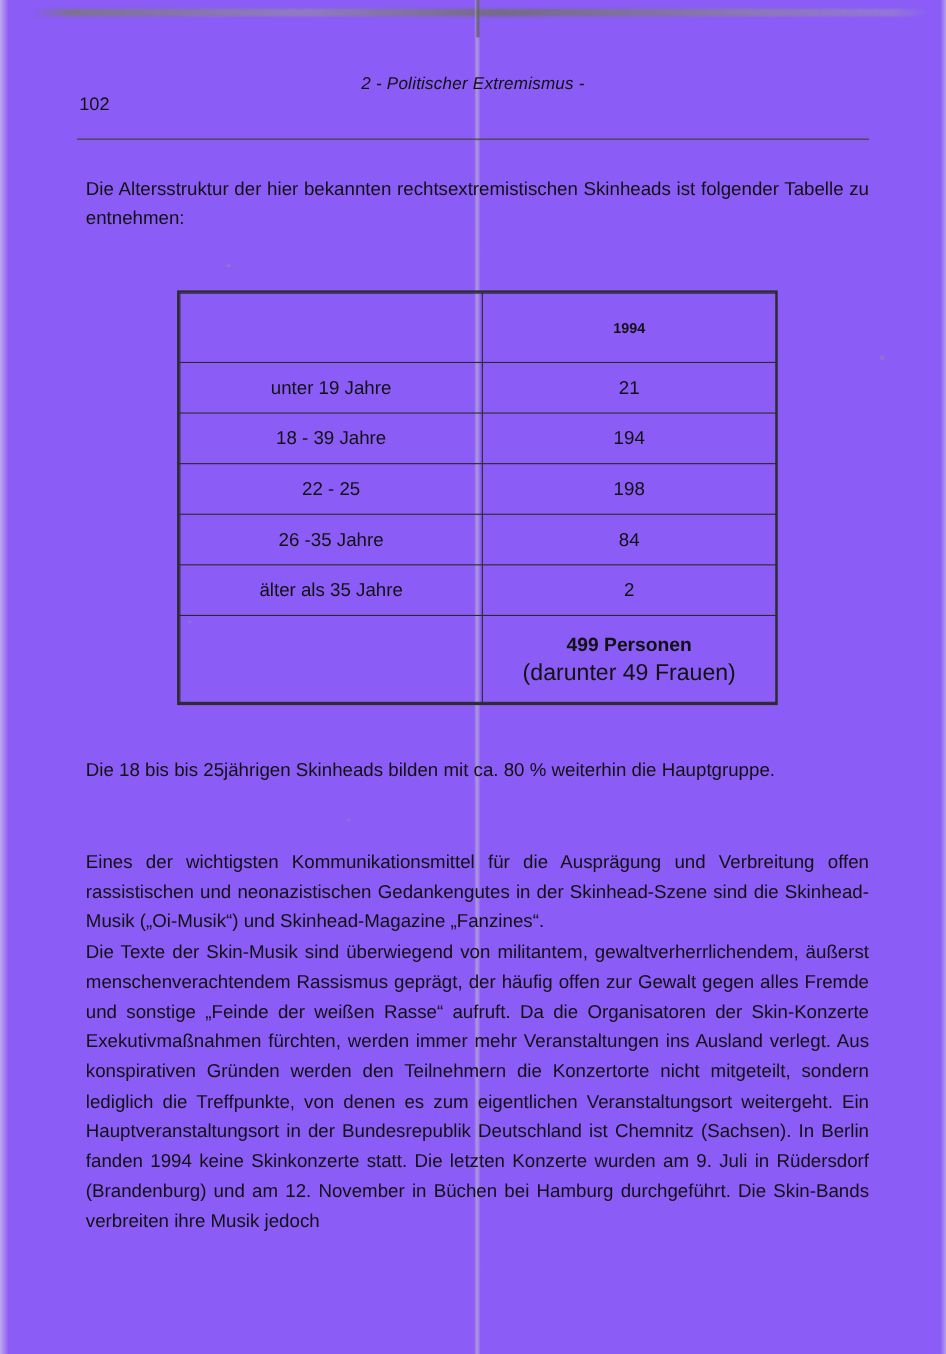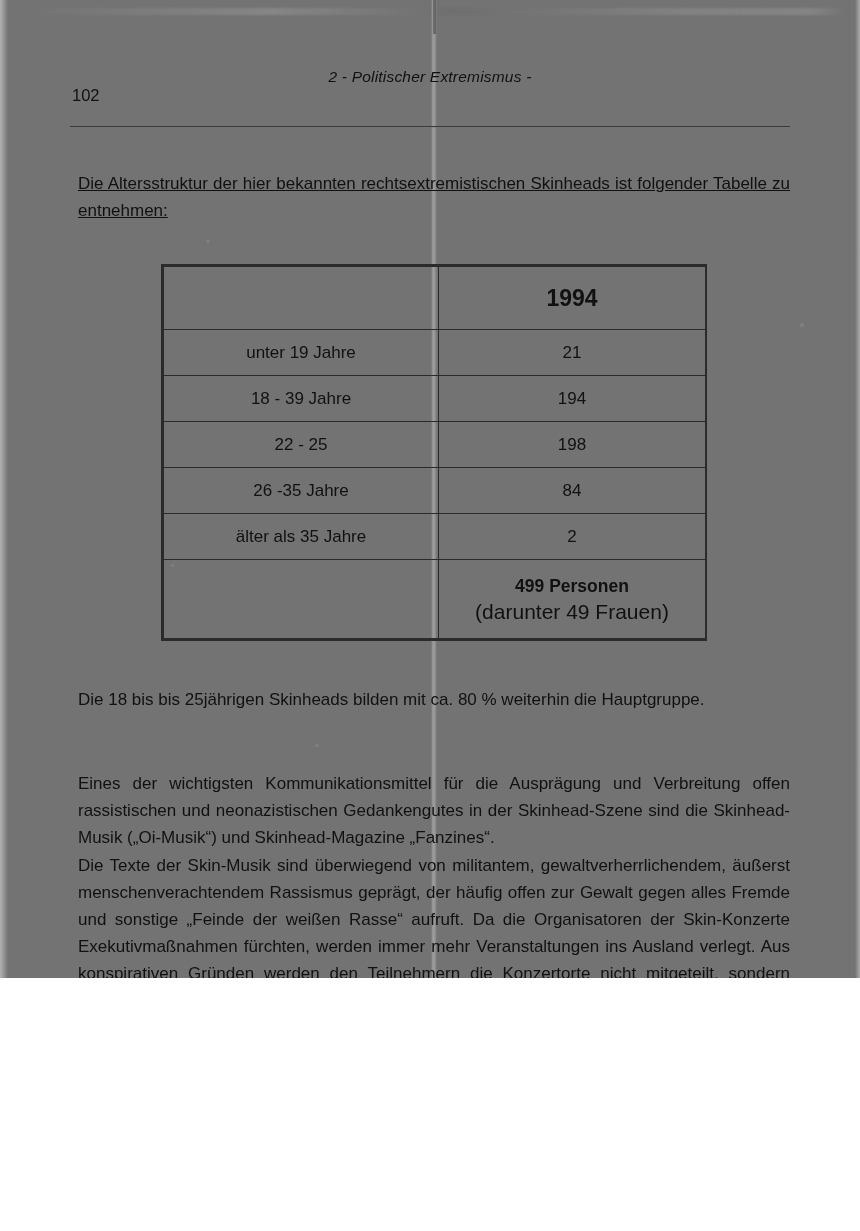--- a/index.html
+++ b/index.html
@@ -7,22 +7,22 @@
     padding: 0;
     background: #ffffff;
   }
   body {
     font-family: "Liberation Sans", sans-serif;
     color: #111111;
   }
   #page {
     position: relative;
     width: 860px;
-    height: 978px;
-    background: #737373;
+    height: 1231px;
+    background: #8b5cf6;
     overflow: hidden;
   }
 
   
   .artifact-top-smudge {
     position: absolute;
     left: 30px;
     top: 8px;
     width: 815px;
     height: 7px;
@@ -124,21 +124,21 @@
     text-align: justify;
     text-justify: inter-word;
   }
   .body-block p {
     margin: 0;
   }
   .no-justify-last {
     text-align-last: left;
   }
 
-  #intro   { top: 170px; text-decoration: underline; }
+  #intro   { top: 158px; }
   #after-table { top: 686px; }
   #main-text { top: 770px; }
 
   
   .tbl-wrap {
     position: absolute;
     left: 163px;
     top: 266px;
     width: 540px;
   }
@@ -156,21 +156,21 @@
   }
   .col-label { width: 274px; }
   .col-value { width: 266px; }
 
   .r-head td   { height: 62px; }
   .r-data td   { height: 45px; }
   .r-total td  { height: 78px; }
 
   .year-cell {
     font-weight: bold;
-    font-size: 23px;
+    font-size: 13px;
   }
   .total-main {
     font-weight: bold;
     font-size: 17.5px;
     line-height: 26px;
   }
   .total-sub {
     font-size: 21px;
     line-height: 26px;
   }

